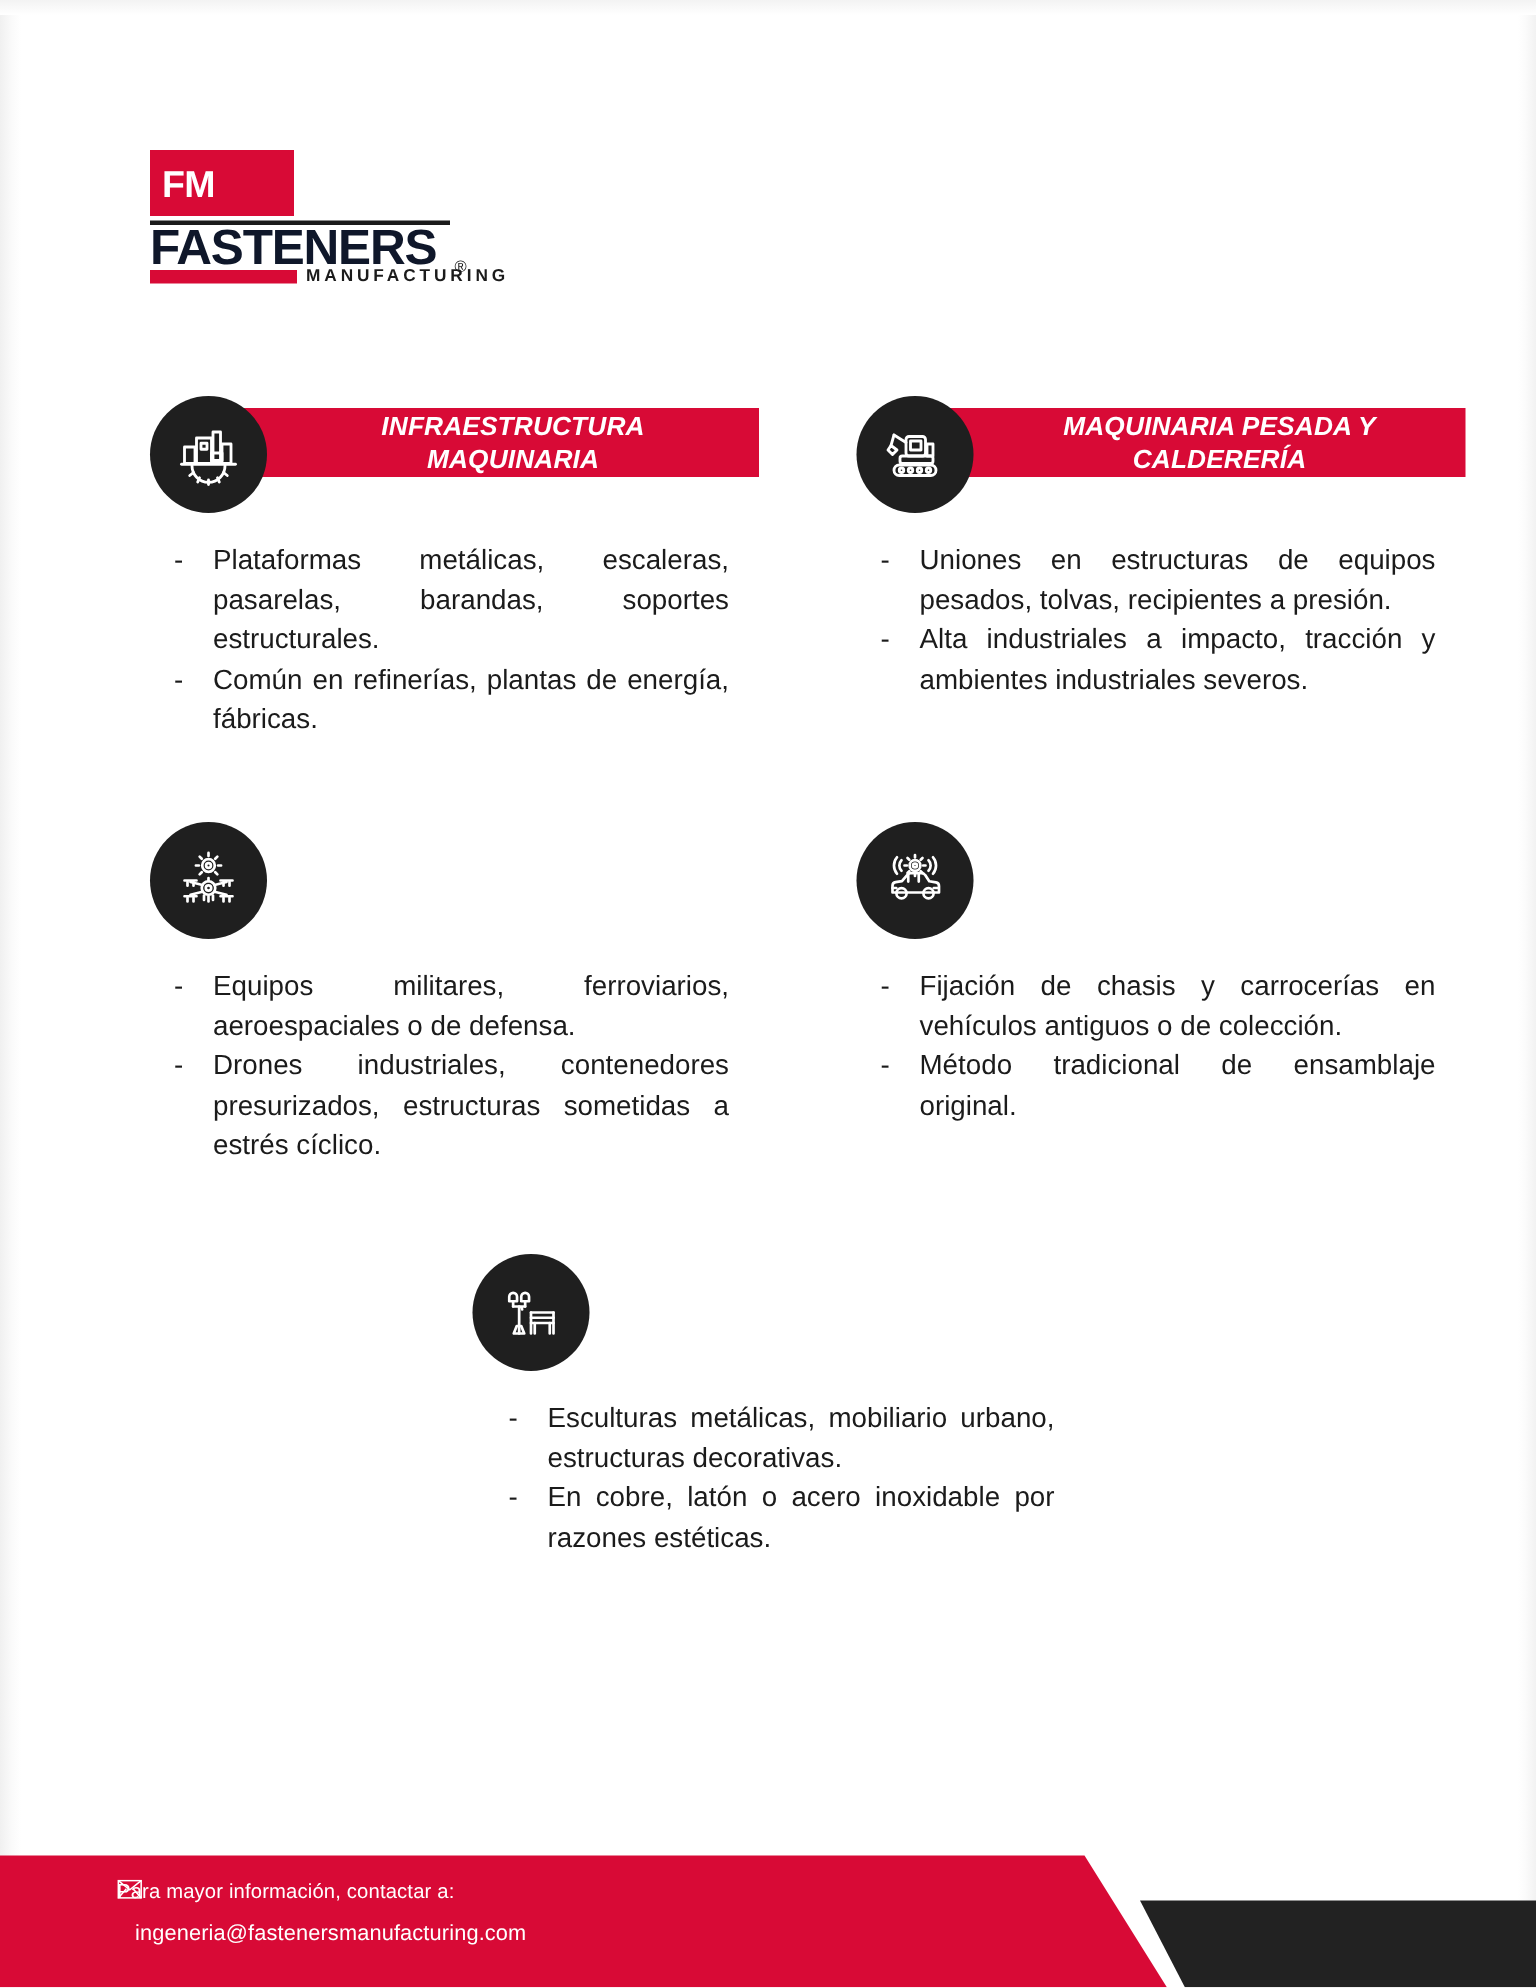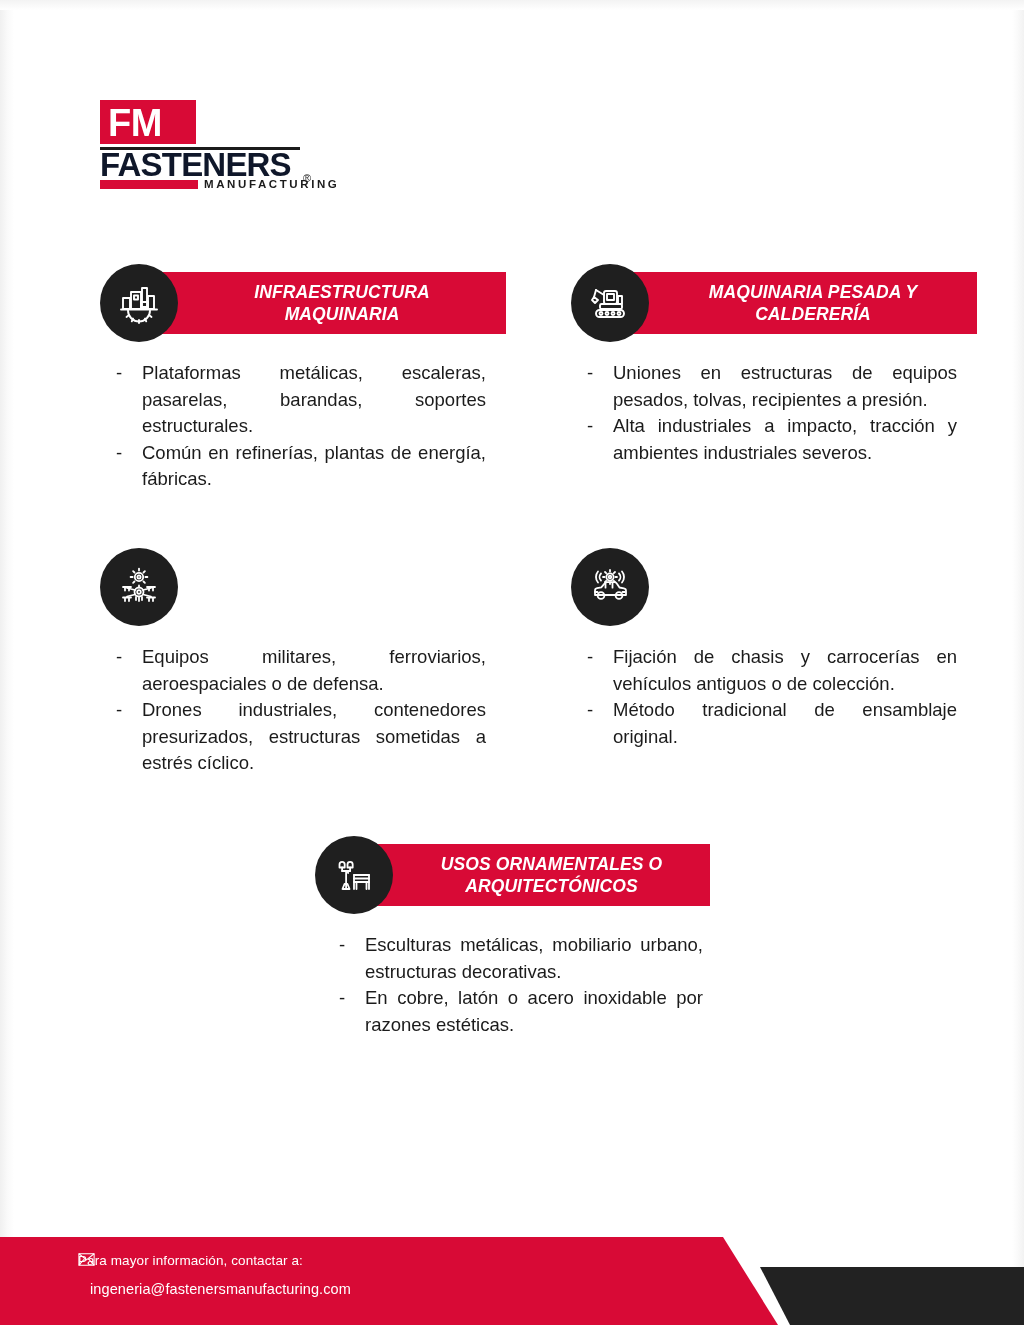--- a/index.html
+++ b/index.html
@@ -59,21 +59,21 @@
     position: absolute;
     left: 0; top: 0;
     width: 96px; height: 44px;
     background: #D80A36;
   }
   .logo-fm-text {
     position: absolute;
     left: 8px; top: 1px;
     font-family: "Liberation Sans", sans-serif;
     font-weight: 700;
-    font-size: 38px;
+    font-size: 25px;
     letter-spacing: -0.5px;
     color: #ffffff;
     line-height: 44px;
   }
   .logo-rule {
     position: absolute;
     left: 0; top: 47px;
     width: 200px; height: 3px;
     background: #1b1b1b;
   }
@@ -114,21 +114,21 @@
 
   
   .card { position: absolute; }
 
   .card-header { position: relative; height: 76px; }
 
   .card-banner {
     position: absolute;
     left: 40px;
     top: 8px;
-    height: 62px;
+    height: 46px;
     background: #D80A36;
     display: flex;
     align-items: center;
     justify-content: center;
   }
   .card-title {
     color: #ffffff;
     font-family: "Liberation Sans", sans-serif;
     font-weight: 700;
     font-style: italic;
@@ -374,26 +374,20 @@
       </div>
       <div class="bullet-row">
         <span class="bullet-dash">-</span>
         <span class="bullet-text">Método tradicional de ensamblaje original.</span>
       </div>
     </div>
   </div>
 
   <div class="card" id="card-5">
     <div class="card-header">
-      <div class="card-banner">
-        <div class="card-title">
-          <span>USOS ORNAMENTALES O</span><br>
-          <span>ARQUITECTÓNICOS</span>
-        </div>
-      </div>
       <div class="card-icon-circle">
         <svg width="48" height="48" viewBox="0 0 48 48" fill="none" stroke="#ffffff" stroke-width="1.8" stroke-linecap="round" stroke-linejoin="round">
           <path d="M9.5 13.5 a2.6 2.6 0 0 1 5.2 0 v3 h-5.2 z"></path>
           <path d="M17.5 13.5 a2.6 2.6 0 0 1 5.2 0 v3 h-5.2 z"></path>
           <path d="M12.1 16.5 v3.5 M20.1 16.5 v3.5"></path>
           <path d="M12.1 20 h4 a2 2 0 0 1 2 2 M20.1 20 h-4"></path>
           <path d="M16.1 20 v18"></path>
           <path d="M12.5 38 h7 l-2 -5 h-3 z"></path>
           <path d="M24 24 h15 M24 27.5 h15 M24 31 h15"></path>
           <path d="M24 24 v14 M39 24 v14"></path>

